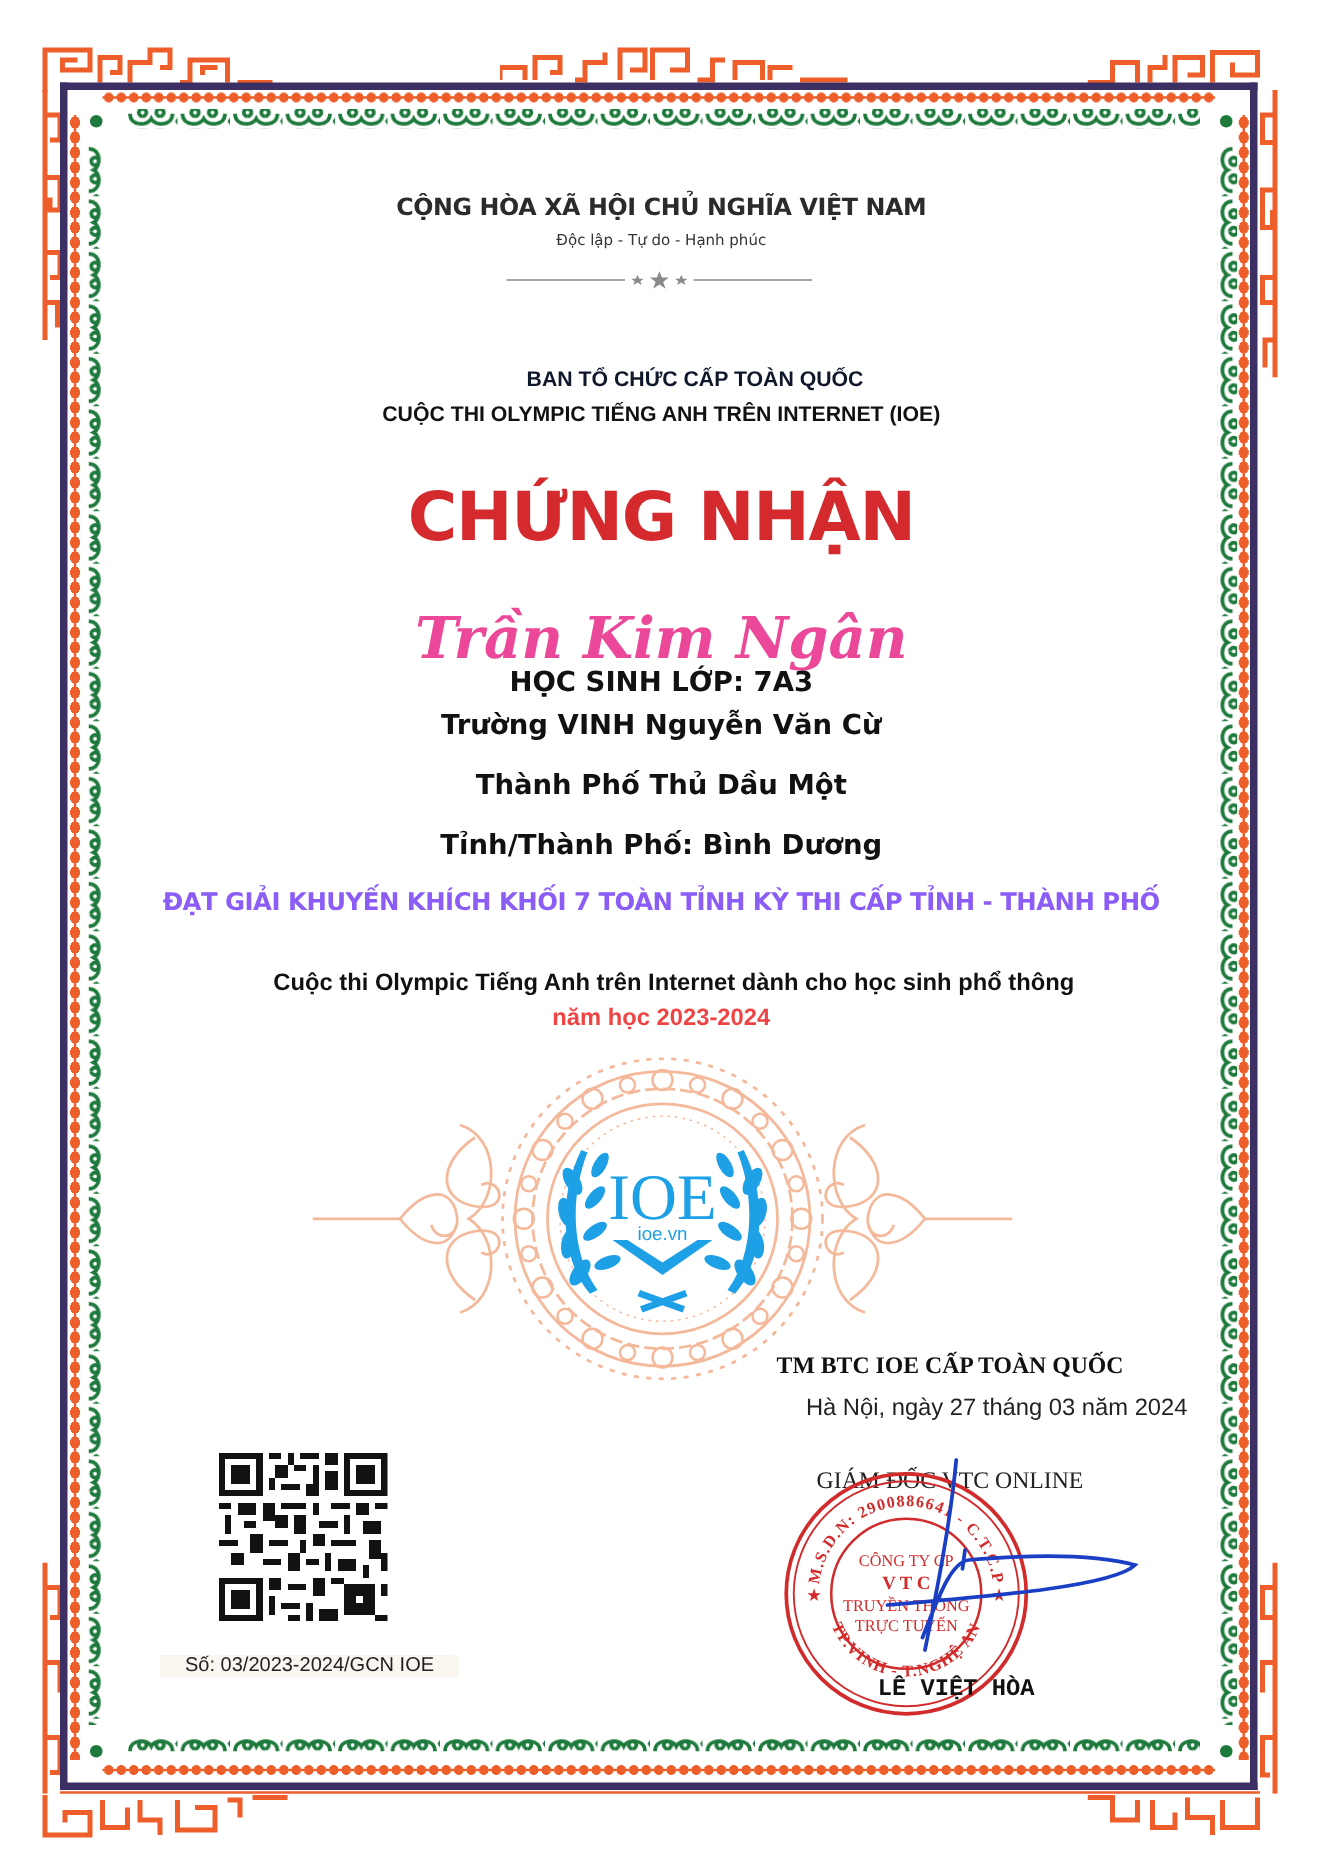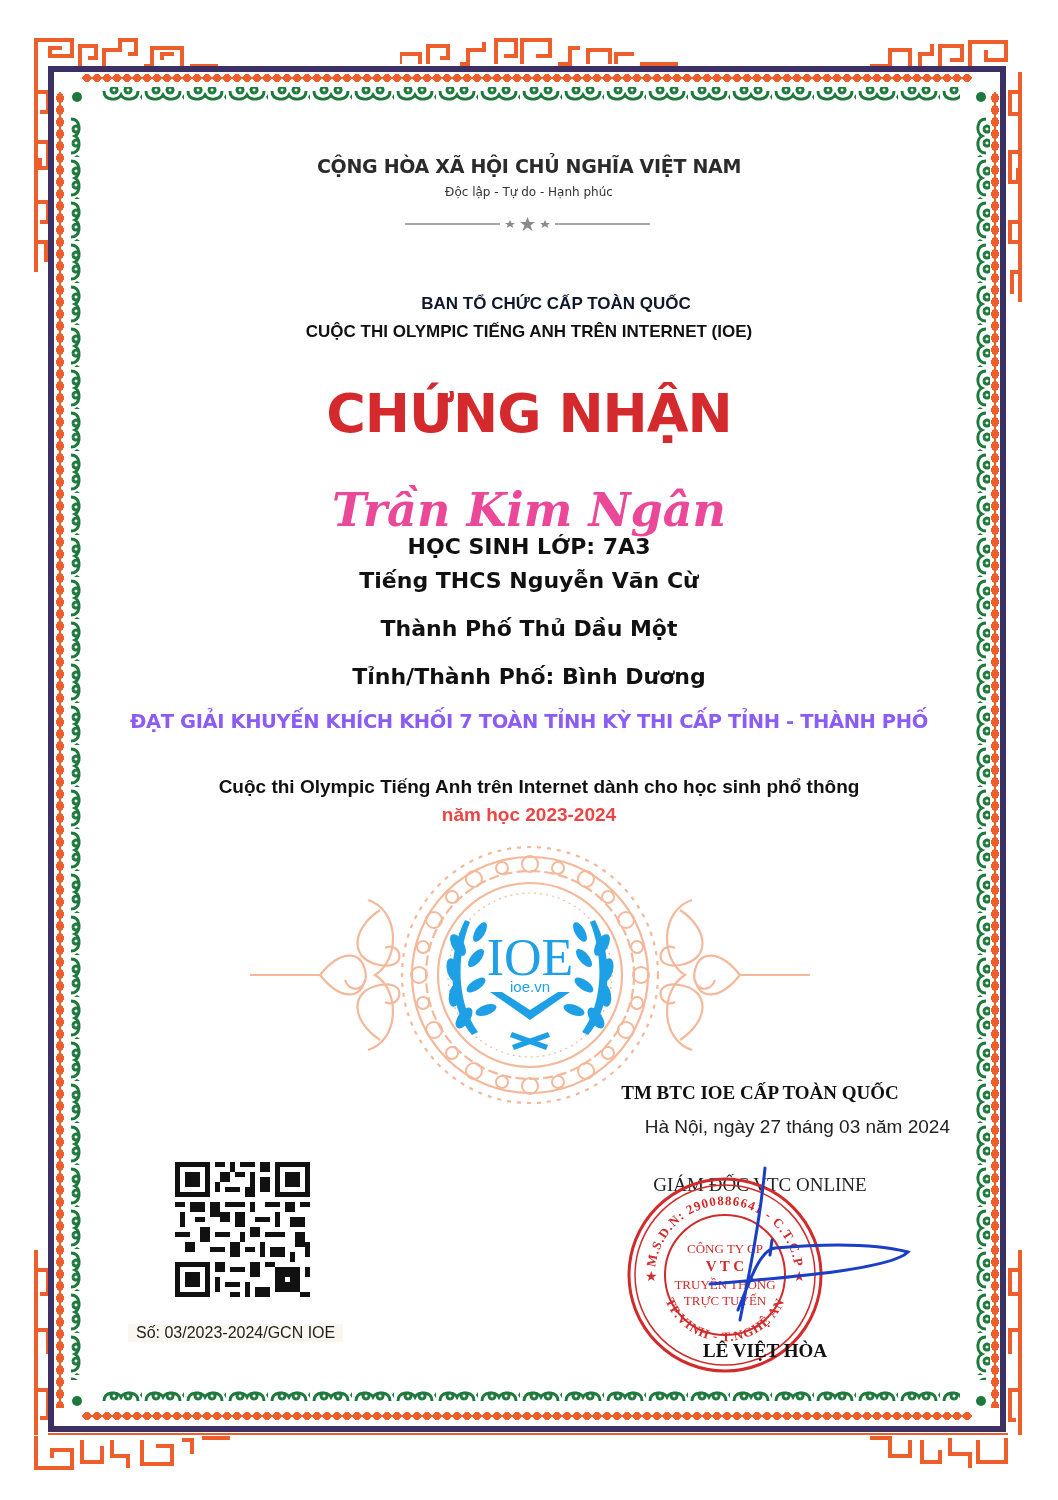--- a/index.html
+++ b/index.html
@@ -53,26 +53,26 @@
   .contest1 { top:776px; font-weight:bold; font-size:19px; color:#111;margin-left:10px; }
   .contest2 { top:804px; font-weight:bold; font-size:19px; color:#ef4444; }
 
   
   .emblem { left:250px; top:840px; width:560px; height:270px; }
 
   
   .date { left:560px; width:390px; top:1116px; text-align:right; font-size:19px; color:#222; }
   .sign-title { left:560px; width:400px; top:1082px; text-align:center; font-family:"Liberation Serif", serif; font-weight:bold; font-size:19px; color:#111; }
   .sign-role  { left:560px; width:400px; top:1174px; text-align:center; font-family:"Liberation Serif", serif; font-size:19px; color:#222; }
-  .signer     { left:600px; width:330px; top:1340px; text-align:center; font-family:Liberation Serif, serif; font-weight:bold; font-size:19px; color:#111; }
+  .signer     { left:600px; width:330px; top:1340px; text-align:center; font-family:Liberation Mono, monospace; font-weight:bold; font-size:19px; color:#111; }
   .stamp { left:625px; top:1175px; width:200px; height:200px; }
   .signature { left:640px; top:1160px; width:280px; height:170px; }
 
   .qr { left:175px; top:1162px; width:135px; height:135px; }
-  .serial { left:128px; top:1324px; font-size:16px; color:#222; background:#fbf7f0; padding:0 8px; }
+  .serial { left:128px; top:1324px; font-size:16px; color:#222; background:#fbf7f0; padding:0 20px; }
 </style>
 </head>
 <body>
 
 <div>
 
   <svg class="abs" style="left:32px;top:36px" width="190" height="40" viewBox="0 0 190 40">
     <path class="fret" d="M4 38 V4 H40 V20 H18 V12 H30 M48 30 V10 H64 V22 H56 M72 30 V14 H88 V4 H104 V18 H96 M112 30 H120 V12 H150 V30 M130 24 V18 H142 M158 30 H186"></path>
   </svg>
   <svg class="abs" style="left:32px;top:72px" width="20" height="200" viewBox="0 0 20 200">
@@ -164,21 +164,21 @@
   <polygon points="140,8 141.5,11 145,11 142.3,13 143.3,16 140,14 136.7,16 137.7,13 135,11 138.5,11" fill="#8a8a8a" transform="translate(0,-4)"></polygon>
 </svg>
 
 <div class="abs center org-line1">BAN TỔ CHỨC CẤP TOÀN QUỐC</div>
 <div class="abs center org-line2">CUỘC THI OLYMPIC TIẾNG ANH TRÊN INTERNET (IOE)</div>
 
 <div class="abs center cert-title">CHỨNG NHẬN</div>
 <div class="abs center recipient">Trần Kim Ngân</div>
 
 <div class="abs center info info-class">HỌC SINH LỚP: 7A3</div>
-<div class="abs center info info-school">Tiếng THCS Nguyễn Văn Cừ</div>
+<div class="abs center info info-school">Trường VINH Nguyễn Văn Cừ</div>
 <div class="abs center info info-city">Thành Phố Thủ Dầu Một</div>
 <div class="abs center info info-province">Tỉnh/Thành Phố: Bình Dương</div>
 
 <div class="abs center award">ĐẠT GIẢI KHUYẾN KHÍCH KHỐI 7 TOÀN TỈNH KỲ THI CẤP TỈNH - THÀNH PHỐ</div>
 <div class="abs center contest1">Cuộc thi Olympic Tiếng Anh trên Internet dành cho học sinh phổ thông</div>
 <div class="abs center contest2">năm học 2023-2024</div>
 
 <svg class="abs emblem" viewBox="0 0 560 270">
   <g fill="none" stroke="#f4b89a" stroke-width="2.2">
 

